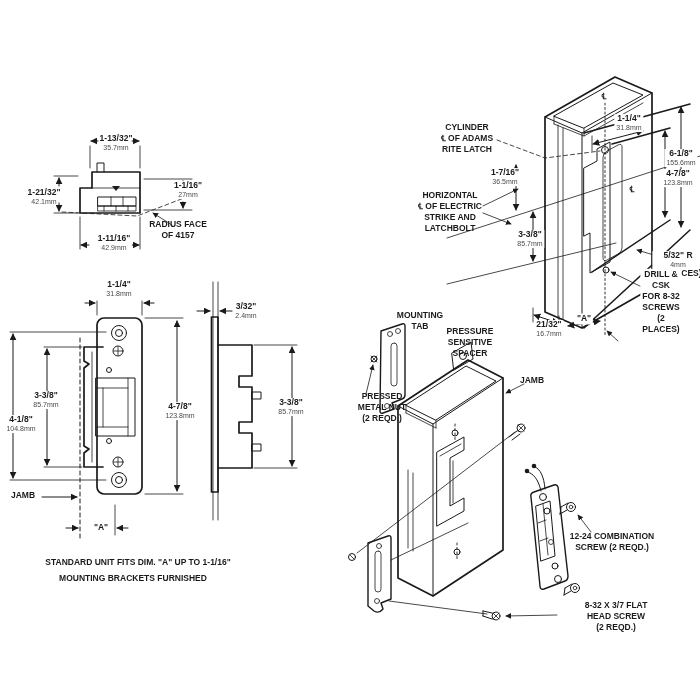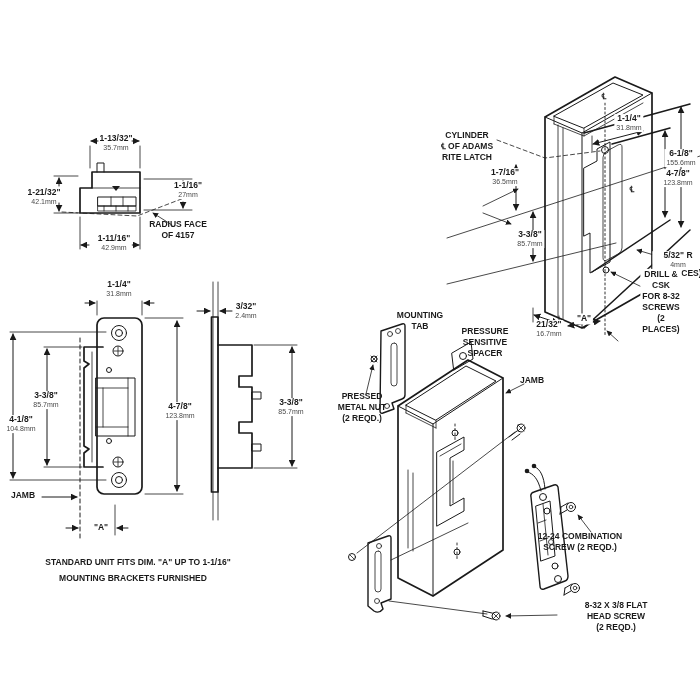--- a/index.html
+++ b/index.html
@@ -241,27 +241,31 @@
     <span class="mm">2.4mm</span>
   </div>
   <div class="dim bgw" style="left:291px;top:407px">
     <span class="in">3-3/8"</span>
     <span class="mm">85.7mm</span>
   </div>
 
   <div class="foot" style="left:138px;top:562px">STANDARD UNIT FITS DIM. "A" UP TO 1-1/16"</div>
   <div class="foot" style="left:133px;top:578px">MOUNTING BRACKETS FURNISHED</div>
 
-  <div class="lbl" style="left:467px;top:147px">CYLINDER
+  <div class="lbl" style="left:467px;top:139px">CYLINDER
 ℄ OF ADAMS
 RITE LATCH</div>
   <div class="dim bgw" style="left:505px;top:177px">
     <span class="in">1-7/16"</span>
     <span class="mm">36.5mm</span>
   </div>
+  <div class="lbl" style="left:450px;top:212px">HORIZONTAL
+℄ OF ELECTRIC
+STRIKE AND
+LATCHBOLT</div>
   <div class="dim bgw" style="left:629px;top:123px">
     <span class="in">1-1/4"</span>
     <span class="mm">31.8mm</span>
   </div>
   <div class="dim bgw" style="left:681px;top:158px">
     <span class="in">6-1/8"</span>
     <span class="mm">155.6mm</span>
   </div>
   <div class="dim bgw" style="left:678px;top:178px">
     <span class="in">4-7/8"</span>
@@ -282,25 +286,25 @@
 FOR 8-32 SCREWS
 (2 PLACES)</div>
   <div class="dim bgw" style="left:549px;top:329px">
     <span class="in">21/32"</span>
     <span class="mm">16.7mm</span>
   </div>
   <div class="lbl bgw" style="left:584px;top:319px">"A"</div>
 
   <div class="lbl" style="left:420px;top:321px">MOUNTING
 TAB</div>
-  <div class="lbl" style="left:485px;top:343px">PRESSURE
+  <div class="lbl" style="left:470px;top:343px">PRESSURE
 SENSITIVE
 SPACER</div>
-  <div class="lbl" style="left:362px;top:408px">PRESSED
+  <div class="lbl" style="left:382px;top:408px">PRESSED
 METAL NUT
 (2 REQD.)</div>
   <div class="lbl" style="left:532px;top:381px">JAMB</div>
-  <div class="lbl" style="left:580px;top:542px">12-24 COMBINATION
+  <div class="lbl" style="left:612px;top:542px">12-24 COMBINATION
 SCREW (2 REQD.)</div>
-  <div class="lbl" style="left:616px;top:617px">8-32 X 3/8 FLAT HEAD SCREW
+  <div class="lbl" style="left:616px;top:617px">8-32 X 3/7 FLAT HEAD SCREW
 (2 REQD.)</div>
 
 </div>
 
 </body></html>

